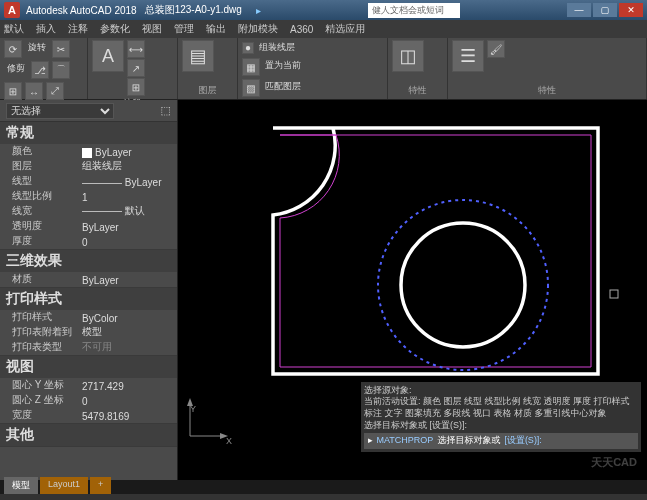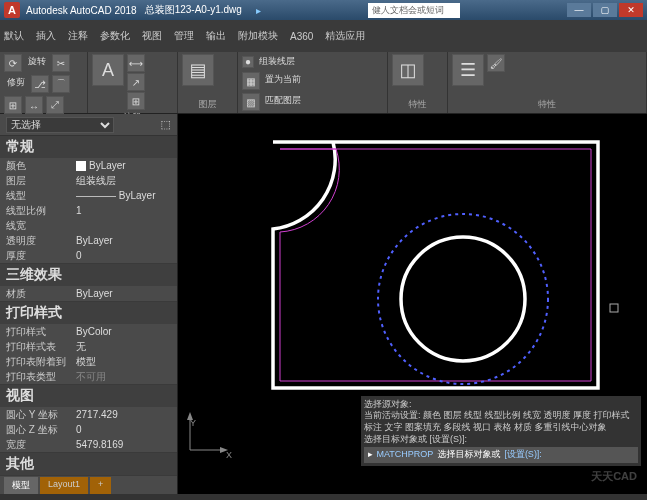--- a/index.html
+++ b/index.html
@@ -3,39 +3,39 @@
 <meta charset="utf-8">
 <style>
 * { margin: 0; padding: 0; box-sizing: border-box; font-family: "Microsoft YaHei", Arial, sans-serif; }
 body { width: 647px; height: 500px; background: #1a1a1a; overflow: hidden; position: relative; }
 
 .titlebar { height: 20px; background: linear-gradient(#4a6a8a, #2a4a6a); display: flex; align-items: center; padding: 0 4px; font-size: 10px; color: #fff; }
 .titlebar .logo { width: 16px; height: 16px; background: #c0392b; color: white; font-weight: bold; display: flex; align-items: center; justify-content: center; border-radius: 2px; margin-right: 6px; font-size: 11px; }
 .titlebar .wincontrols { margin-left: auto; display: flex; gap: 2px; }
 .titlebar .wincontrols span { width: 24px; height: 14px; background: #5a7a9a; display: flex; align-items: center; justify-content: center; font-size: 9px; cursor: pointer; }
 
-.menubar { height: 32px; background: #3a3a3a; display: flex; align-items: center; padding: 0 4px; font-size: 10px; color: #ccc; gap: 12px; }
+.menubar { height: 18px; background: #3a3a3a; display: flex; align-items: center; padding: 0 4px; font-size: 10px; color: #ccc; gap: 12px; }
 .menubar span { cursor: pointer; }
 
 .ribbon { height: 62px; background: #4a4a4a; display: flex; border-bottom: 1px solid #222; }
 .ribbon-group { border-right: 1px solid #333; padding: 2px 4px; display: flex; flex-direction: column; }
 .ribbon-group .icons { display: flex; gap: 3px; flex-wrap: wrap; flex: 1; }
 .ribbon-group .label { font-size: 9px; color: #aaa; text-align: center; margin-top: 1px; }
 .ribbon-icon { width: 18px; height: 18px; background: #666; border: 1px solid #555; cursor: pointer; display: flex; align-items: center; justify-content: center; font-size: 10px; color: #ddd; }
 .ribbon-icon.big { width: 32px; height: 32px; font-size: 18px; }
 .ribbon-text { font-size: 9px; color: #ddd; padding: 1px 3px; cursor: pointer; }
 
 .main { display: flex; height: 380px; }
 
 .props-panel { width: 178px; background: #4a4a4a; border-right: 1px solid #222; overflow: hidden; }
 .props-header { height: 22px; display: flex; align-items: center; padding: 0 6px; font-size: 11px; color: #ddd; border-bottom: 1px solid #333; gap: 43px; }
 .props-header select { flex: 1; background: #3a3a3a; color: #ddd; border: 1px solid #555; font-size: 10px; height: 16px; }
 .props-section { border-bottom: 1px solid #3a3a3a; }
 .props-section-title { background: #3f3f3f; color: #ddd; font-size: 14px; padding: 2px 6px; font-weight: bold; }
-.props-row { display: flex; font-size: 10px; color: #ccc; padding: 1px 6px; height: 15px; align-items: center; }
+.props-row { display: flex; font-size: 10px; color: #ccc; padding: 1px 12px; height: 15px; align-items: flex-end; }
 .props-row .pname { width: 70px; }
 .props-row .pval { flex: 1; color: #ddd; }
 .color-swatch { display:inline-block; width:10px; height:10px; background:#fff; margin-right:3px; vertical-align:middle;}
 
 .canvas-area { flex: 1; background: #000; position: relative; }
 .drawing { position: absolute; inset: 0; }
 .ucs { position: absolute; left: 8px; bottom: 40px; color: #888; font-size: 9px; }
 .ucs-y { position: absolute; left: 4px; top: -36px; }
 .ucs-x { position: absolute; left: 40px; top: -4px; }
 
@@ -163,20 +163,21 @@
       <div class="props-row">
           <span class="pname">线型</span>
           <span class="pval">———— ByLayer</span>
         </div>
       <div class="props-row">
           <span class="pname">线型比例</span>
           <span class="pval">1</span>
         </div>
       <div class="props-row">
           <span class="pname">线宽</span>
+          <span class="pval">———— 默认</span>
         </div>
       <div class="props-row">
           <span class="pname">透明度</span>
           <span class="pval">ByLayer</span>
         </div>
       <div class="props-row">
           <span class="pname">厚度</span>
           <span class="pval">0</span>
         </div>
     </div>
@@ -185,24 +186,20 @@
       <div class="props-row">
           <span class="pname">材质</span>
           <span class="pval">ByLayer</span>
         </div>
     </div>
     <div class="props-section">
       <div class="props-section-title">打印样式</div>
       <div class="props-row">
           <span class="pname">打印样式</span>
           <span class="pval">ByColor</span>
-        </div>
-      <div class="props-row">
-          <span class="pname">打印样式表</span>
-          <span class="pval">无</span>
         </div>
       <div class="props-row">
           <span class="pname">打印表附着到</span>
           <span class="pval">模型</span>
         </div>
       <div class="props-row">
           <span class="pname">打印表类型</span>
           <span class="pval" style="color:#888">不可用</span>
         </div>
     </div>

